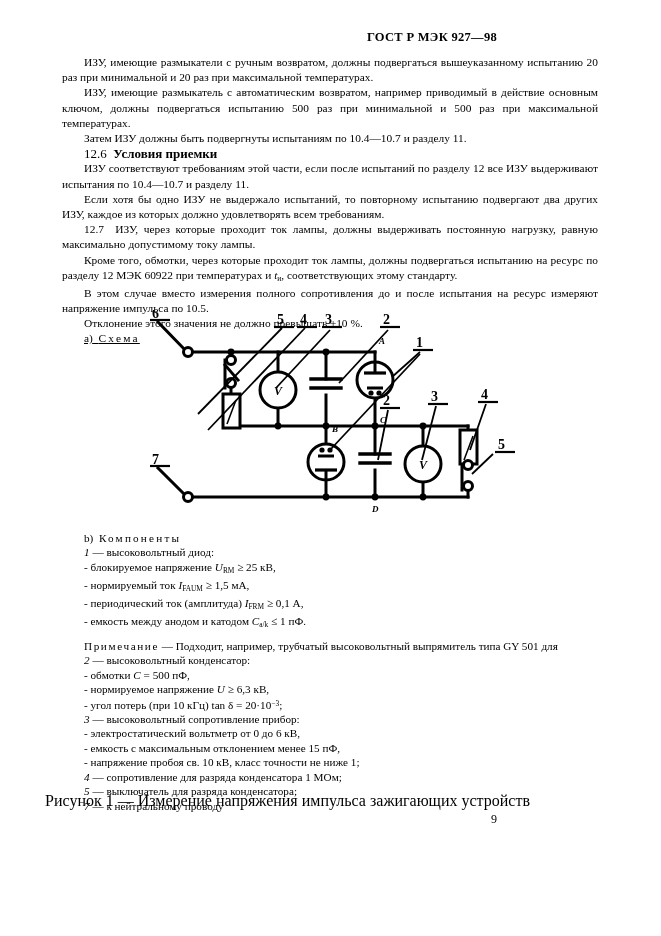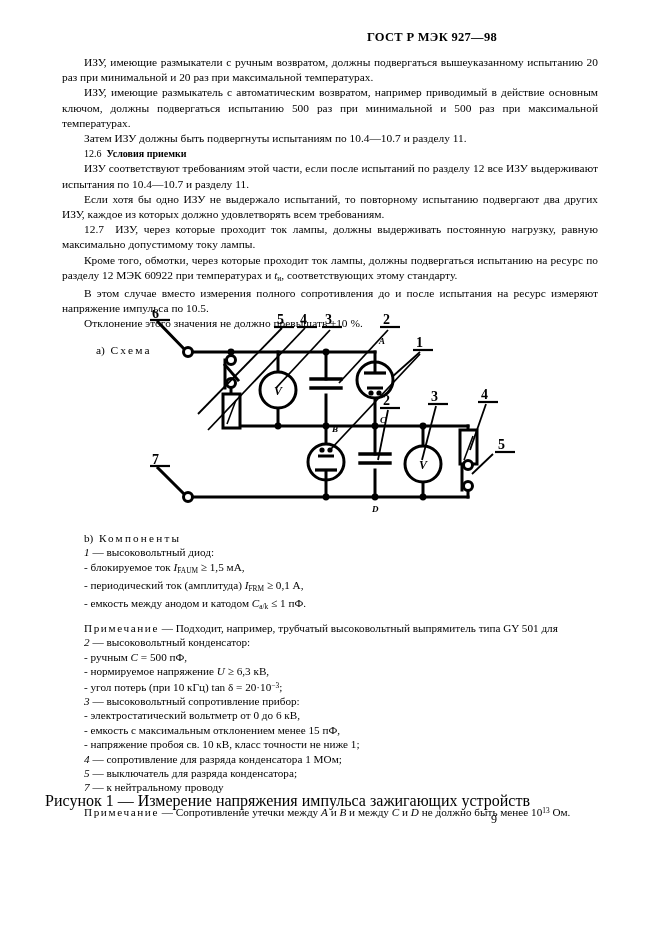--- a/index.html
+++ b/index.html
@@ -39,31 +39,32 @@
   p.body {
     margin: 0 0 0 0;
     font-size: 11.4px;
     line-height: 15.2px;
     text-align: justify;
     text-indent: 22px;
     -webkit-hyphens: none;
     hyphens: none;
   }
   .sec-head {
-    font-size: 10px;
+    font-size: 13px;
     line-height: 15.2px;
     text-indent: 22px;
     margin: 0;
   }
   .sec-head b { font-weight: bold; }
   .sub-label {
     font-size: 11.4px;
     line-height: 15.2px;
     text-indent: 22px;
-    margin: 12px;
+    margin: 0;
+    text-decoration: underline;
   }
   .spaced {
     letter-spacing: 2.2px;
   }
   .spaced-note {
     letter-spacing: 1.6px;
   }
   
   .comp-block {
     position: absolute;
@@ -295,39 +296,39 @@
         <text x="250" y="113">C</text>
         <text x="242" y="202">D</text>
       </g>
     </svg>
   </div>
 
   <div class="comp-block">
     <p class="item"><span>b)</span>&nbsp;&nbsp;<span class="spaced">Компоненты</span></p>
 
     <p class="item"><i class="it">1</i>&nbsp;<span>— высоковольтный диод:</span></p>
-    <p class="item"><span>- блокируемое ток </span><i class="it">I</i><sub>FAUM</sub><span> ≥ 1,5 мА,</span></p>
+    <p class="item"><span>- блокируемое напряжение </span><i class="it">U</i><sub>RM</sub><span> ≥ 25 кВ,</span></p>
+    <p class="item"><span>- нормируемый ток </span><i class="it">I</i><sub>FAUM</sub><span> ≥ 1,5 мА,</span></p>
     <p class="item"><span>- периодический ток (амплитуда) </span><i class="it">I</i><sub>FRM</sub><span> ≥ 0,1 А,</span></p>
     <p class="item"><span>- емкость между анодом и катодом  </span><i class="it">C</i><sub>a/k</sub><span> ≤ 1 пФ.</span></p>
 
     <p class="note"><span class="spaced-note">Примечание</span>&nbsp;<span>— Подходит, например, трубчатый высоковольтный выпрямитель типа GY 501 для</span></p>
 
     <p class="item"><i class="it">2</i>&nbsp;<span>— высоковольтный конденсатор:</span></p>
-    <p class="item"><span>- ручным </span><i class="it">C</i><span> = 500 пФ,</span></p>
+    <p class="item"><span>- обмотки </span><i class="it">C</i><span> = 500 пФ,</span></p>
     <p class="item"><span>- нормируемое напряжение </span><i class="it">U</i><span> ≥ 6,3 кВ,</span></p>
     <p class="item"><span>- угол потерь (при 10 кГц) tan δ = 20·10</span><sup>−3</sup><span>;</span></p>
 
     <p class="item"><i class="it">3</i>&nbsp;<span>— высоковольтный сопротивление прибор:</span></p>
     <p class="item">- электростатический вольтметр от 0 до 6 кВ,</p>
     <p class="item">- емкость с максимальным отклонением менее 15 пФ,</p>
     <p class="item">- напряжение пробоя св. 10 кВ, класс точности не ниже 1;</p>
 
     <p class="item"><i class="it">4</i>&nbsp;<span>— сопротивление для разряда конденсатора 1 МОм;</span></p>
     <p class="item"><i class="it">5</i>&nbsp;<span>— выключатель для разряда конденсатора;</span></p>
     <p class="item"><i class="it">7</i>&nbsp;<span>— к нейтральному проводу</span></p>
 
-    <p class="tail-note"><span class="spaced-note">Примечание</span>&nbsp;<span>— Сопротивление утечки между </span><i class="it">A</i><span> и </span><i class="it">B</i><span> и между </span><i class="it">C</i><span> и </span><i class="it">D</i><span> не должно быть менее 10</span><sup>13</sup><span> Ом.</span></p>
   </div>
 
   <div class="caption">Рисунок 1 — Измерение напряжения импульса зажигающих устройств</div>
   <div class="pagenum">9</div>
 
 </div>
 
 </body></html>

